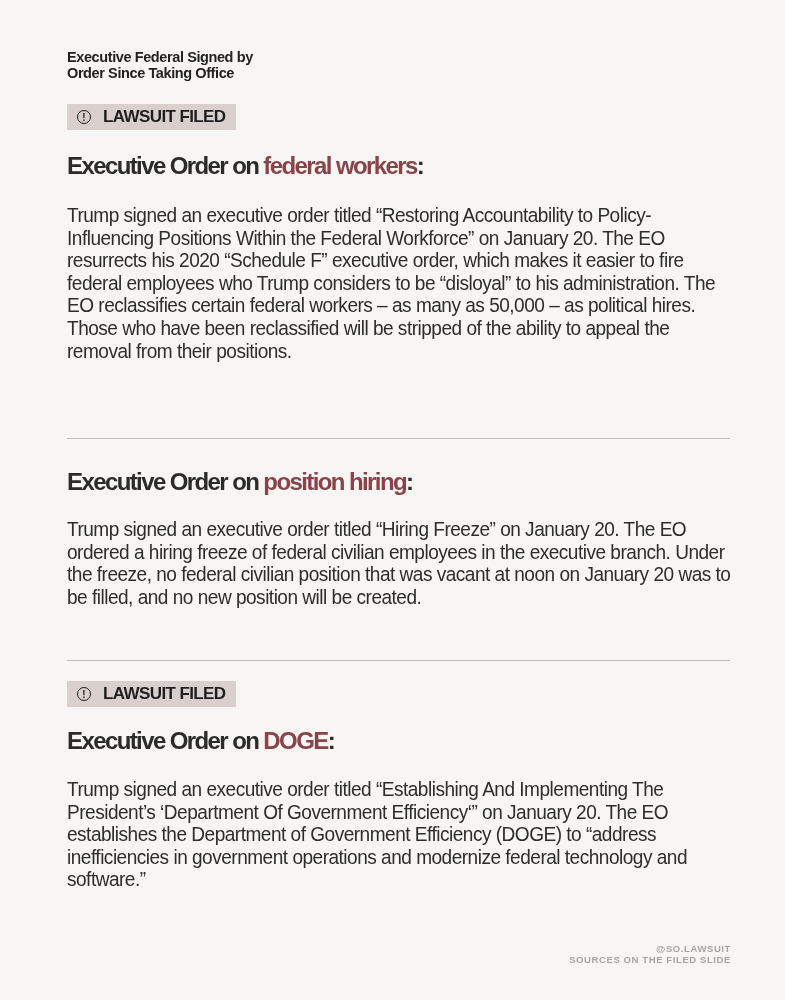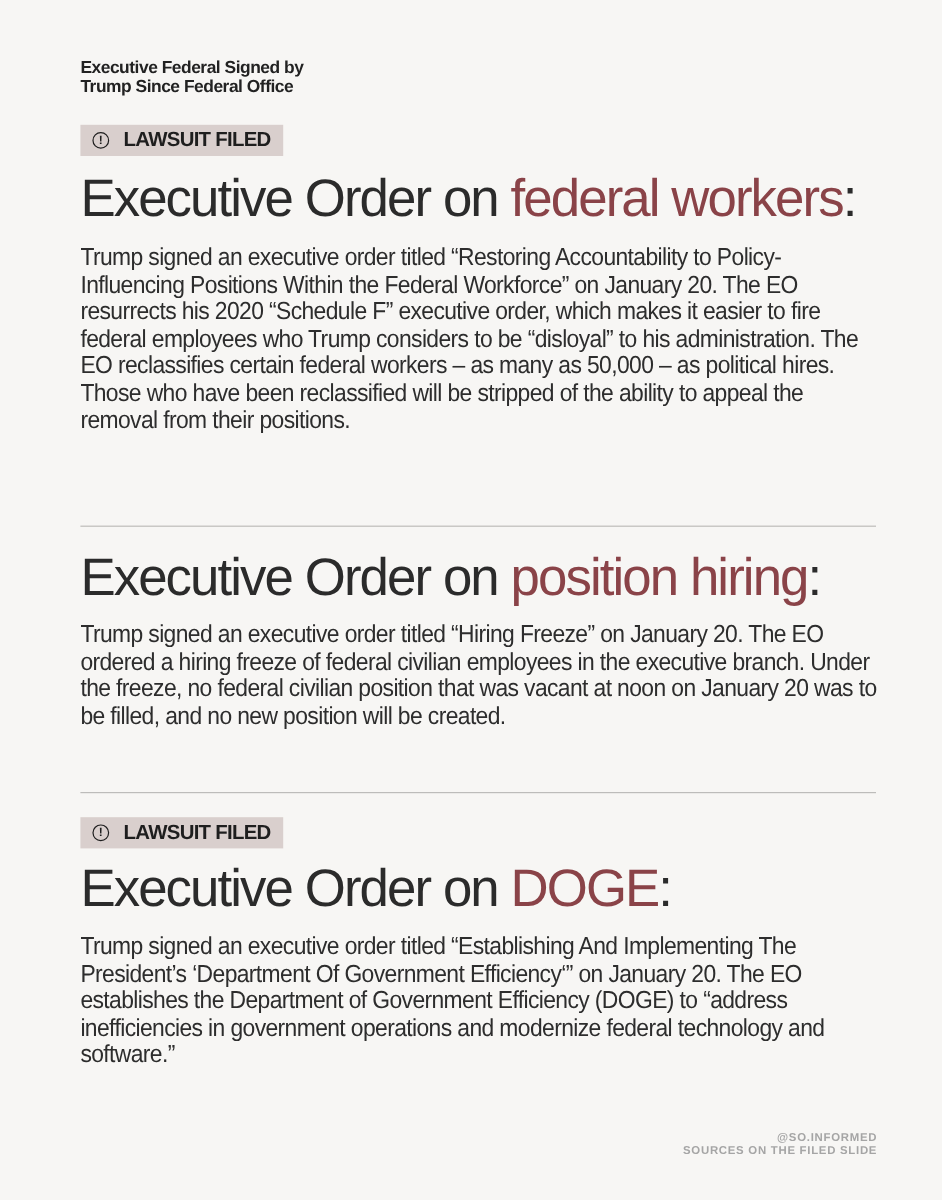--- a/index.html
+++ b/index.html
@@ -25,21 +25,21 @@
     color: #1e1e1e; box-sizing: border-box;
   }
   .badge .icon {
     width: 14px; height: 14px; border: 1.6px solid #1e1e1e; border-radius: 50%;
     display: inline-flex; align-items: center; justify-content: center;
     font-size: 10px; font-weight: bold; margin-right: 12px; box-sizing: border-box;
     letter-spacing: 0;
   }
   .heading {
     position: absolute; left: 0;
-    font-weight: normal; font-size: 44px; letter-spacing: -1.6px;
+    font-weight: bold; font-size: 24px; letter-spacing: -1.6px;
     color: #2b2b2b; white-space: nowrap; line-height: 40px;
   }
   .heading .accent { color: #8a4348; }
   .body-text {
     position: absolute; left: 0; width: 670px;
     font-family: "Liberation Sans", sans-serif;
     font-size: 20.5px; line-height: 22.6px; letter-spacing: -0.55px;
     color: #2d2d2d;
     transform: scaleX(0.93); transform-origin: left top;
     width: 720px;
@@ -53,21 +53,21 @@
     letter-spacing: 0.6px; color: #a5a5a5;
   }
 </style>
 </head>
 <body>
 
 <div class="page">
 
   <div class="kicker">
     <div>Executive Federal Signed by</div>
-    <div>Trump Since Federal Office</div>
+    <div>Order Since Taking Office</div>
   </div>
 
   <div class="badge" style="top:104px;">
     <span class="icon">!</span>
     <span>LAWSUIT FILED</span>
   </div>
   <div class="heading" style="top:146px;">
     <span>Executive Order on </span><span class="accent">federal workers</span><span>:</span>
   </div>
   <div class="body-text" style="top:204px;">Trump signed an executive order titled “Restoring Accountability to Policy-Influencing Positions Within the Federal Workforce” on January 20. The EO resurrects his 2020 “Schedule F” executive order, which makes it easier to fire federal employees who Trump considers to be “disloyal” to his administration. The EO reclassifies certain federal workers – as many as 50,000 – as political hires. Those who have been reclassified will be stripped of the ability to appeal the removal from their positions.</div>
@@ -85,15 +85,15 @@
     <span class="icon">!</span>
     <span>LAWSUIT FILED</span>
   </div>
   <div class="heading" style="top:721px;text-align:right;">
     <span>Executive Order on </span><span class="accent">DOGE</span><span>:</span>
   </div>
   <div class="body-text" style="top:778px;">Trump signed an executive order titled “Establishing And Implementing The President’s ‘Department Of Government Efficiency‘” on January 20. The EO establishes the Department of Government Efficiency (DOGE) to “address inefficiencies in government operations and modernize federal technology and software.”</div>
 </div>
 
 <div class="footer">
-  <div>@SO.INFORMED</div>
+  <div>@SO.LAWSUIT</div>
   <div>SOURCES ON THE FILED SLIDE</div>
 </div>
 
 </body></html>

